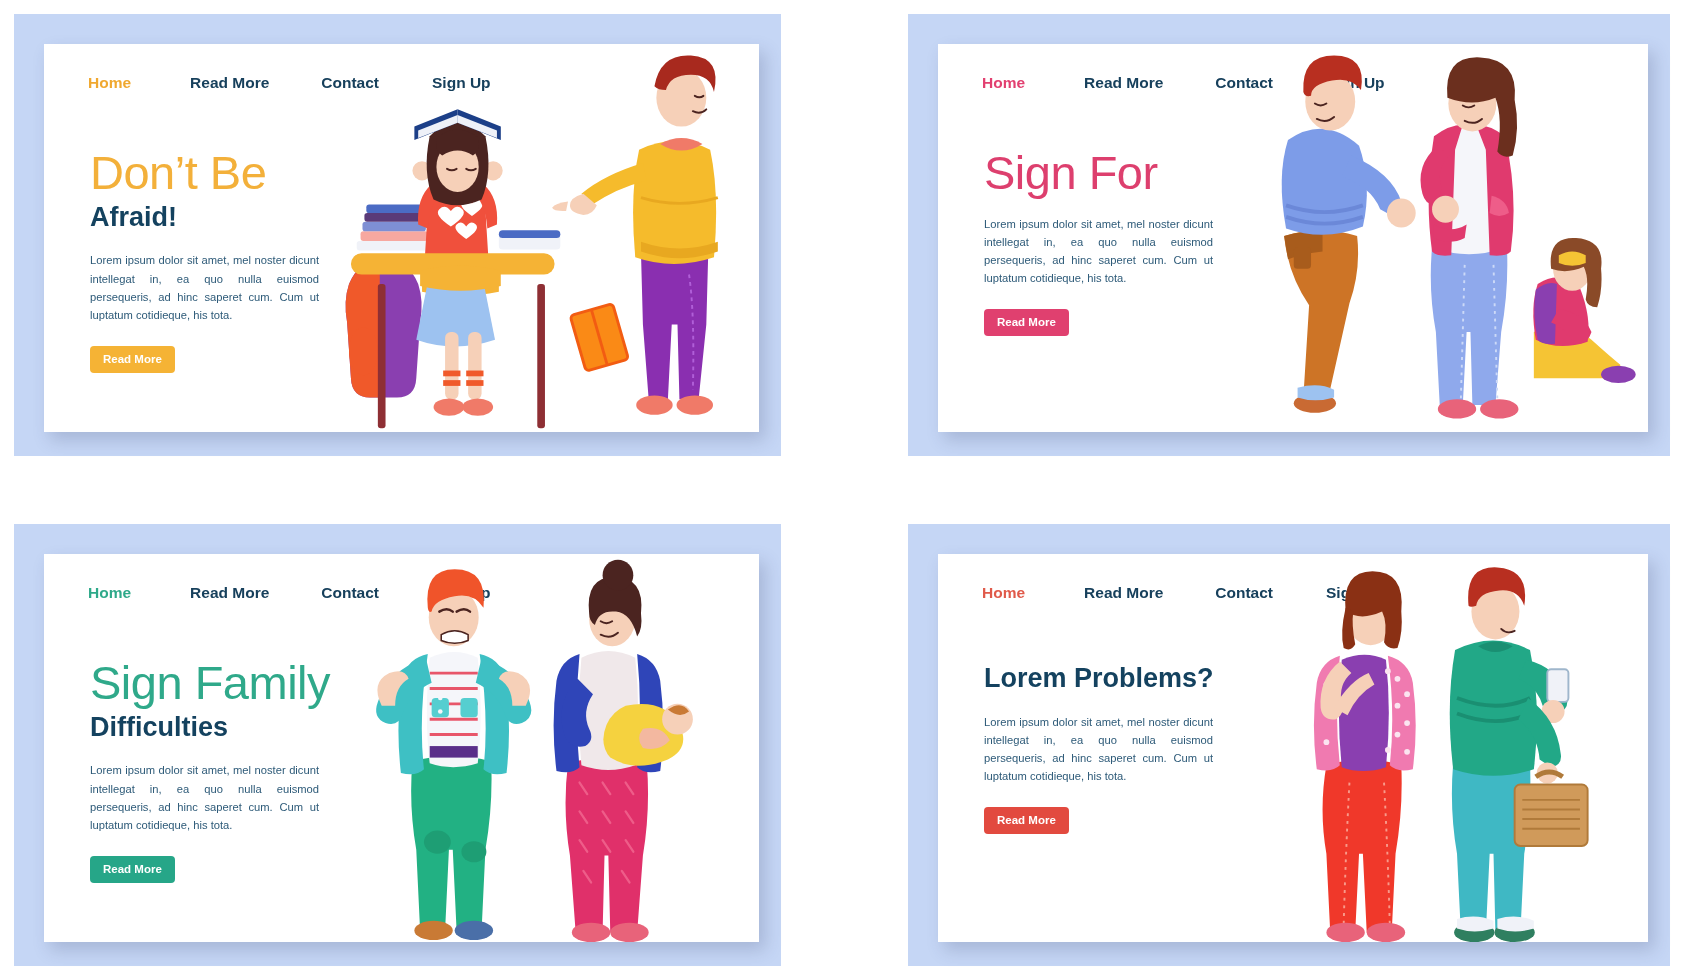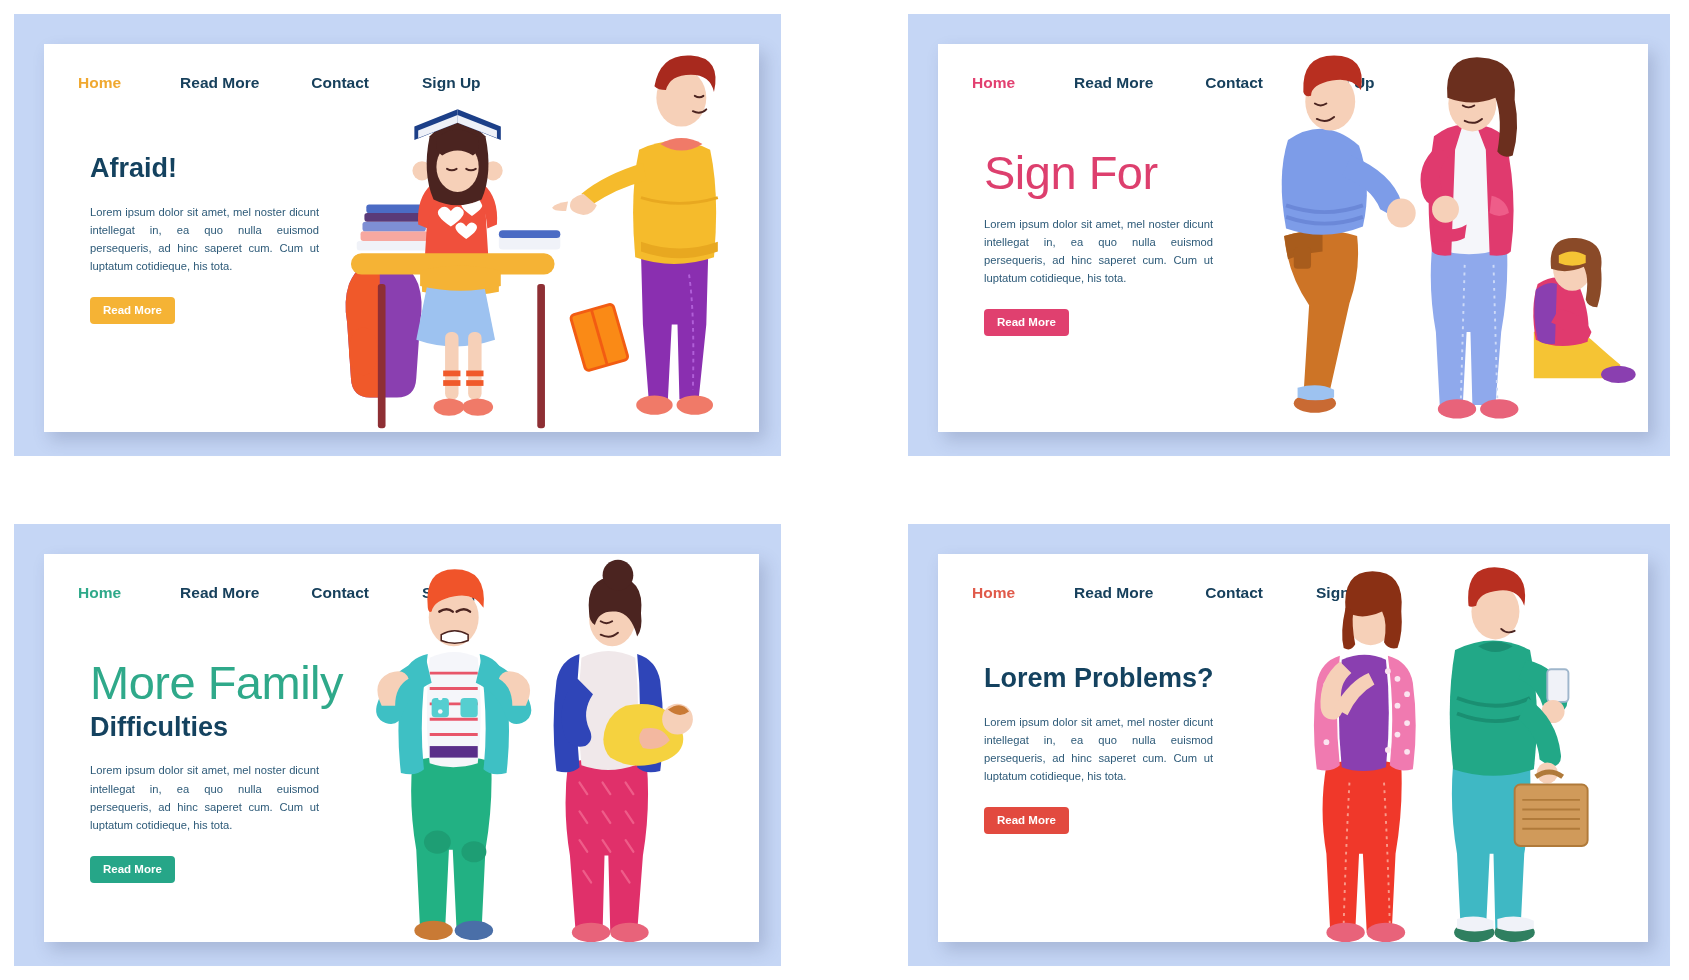--- a/index.html
+++ b/index.html
@@ -29,21 +29,21 @@
     position: absolute;
     left: 30px; top: 30px; right: 22px; bottom: 24px;
     background: #ffffff;
     box-shadow: 6px 8px 16px rgba(60,70,110,0.22);
     overflow: hidden;
   }
 
   
   .nav {
     position: absolute;
-    left: 34px; top: 30px;
+    left: 44px; top: 30px;
     display: flex;
     align-items: flex-end;
     gap: 4px;
   }
   .nav a {
     font-size: 15.5px;
     font-weight: bold;
     color: #17405c;
     text-decoration: none;
     white-space: nowrap;
@@ -117,20 +117,21 @@
         <a href="#" class="active-amber">Home</a>
         <span class="sp1"></span>
         <a href="#">Read More</a>
         <span class="sp2"></span>
         <a href="#">Contact</a>
         <span class="sp3"></span>
         <a href="#">Sign Up</a>
       </div>
 
       <div class="copy">
+        <h1 class="big amber">Don’t Be</h1>
         <h2 class="sub">Afraid!</h2>
         <p class="body">Lorem ipsum dolor sit amet, mel noster dicunt intellegat in, ea quo nulla euismod persequeris, ad hinc saperet cum. Cum ut luptatum cotidieque, his tota.</p>
         <button class="btn amber">Read More</button>
       </div>
 
       <div class="art">
         <svg viewBox="0 0 430 404" xmlns="http://www.w3.org/2000/svg">
 
           <g>
             <path d="M12 250 q-6 18 -2 40 l4 58 q1 20 20 20 l28 0 q19 0 20 -20 l4 -58 q4 -22 -2 -40 q-10 -26 -36 -26 q-26 0 -36 26z" fill="#8a3fb0"></path>
@@ -319,21 +320,21 @@
         <a href="#" class="active-green">Home</a>
         <span class="sp1"></span>
         <a href="#">Read More</a>
         <span class="sp2"></span>
         <a href="#">Contact</a>
         <span class="sp3"></span>
         <a href="#">Sign Up</a>
       </div>
 
       <div class="copy">
-        <h1 class="big green">More Family</h1>
+        <h1 class="big green">Sign Family</h1>
         <h2 class="sub">Difficulties</h2>
         <p class="body">Lorem ipsum dolor sit amet, mel noster dicunt intellegat in, ea quo nulla euismod persequeris, ad hinc saperet cum. Cum ut luptatum cotidieque, his tota.</p>
         <button class="btn green">Read More</button>
       </div>
 
       <div class="art">
         <svg viewBox="0 0 430 404" xmlns="http://www.w3.org/2000/svg">
 
           <g>
             <path d="M78 216 q42 -12 82 0 q2 46 -6 92 l-4 84 l-26 0 l-4 -84 l-4 0 l-4 84 l-26 0 l-4 -84 q-8 -46 -4 -92z" fill="#22b183"></path>

